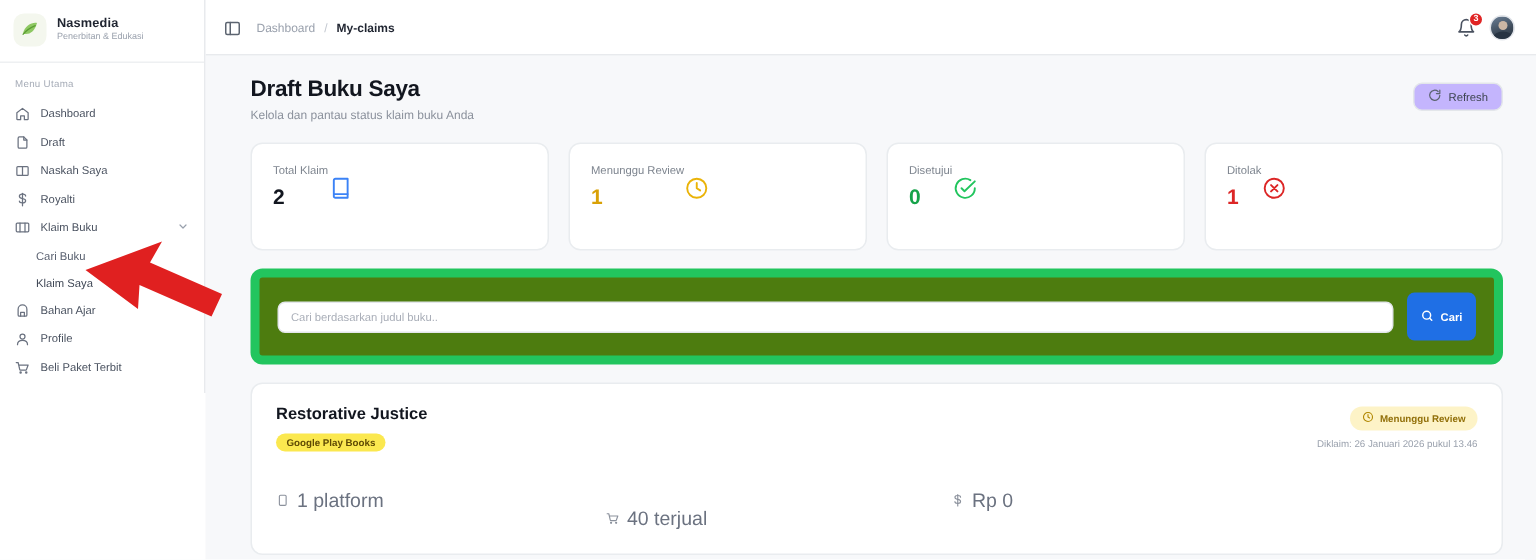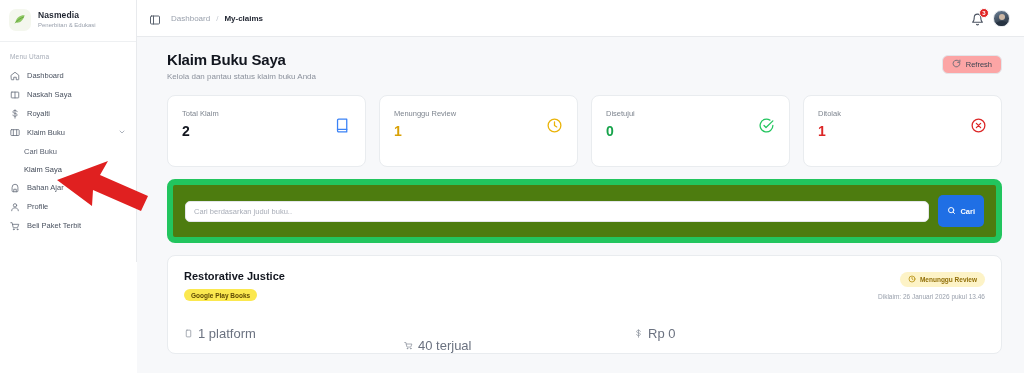--- a/index.html
+++ b/index.html
@@ -93,32 +93,32 @@
   }
 
   
   .main { flex: 1 1 auto; padding: 14px 22px 0 30px; overflow: hidden; }
   .page-head { display: flex; align-items: flex-start; }
   .page-title { font-size: 15px; font-weight: bold; color: #12161f; letter-spacing: -.2px; }
   .page-sub { font-size: 8px; color: #8b919c; margin-top: 4px; }
   .refresh-btn {
     margin-left: auto; margin-top: 4px;
     display: flex; align-items: center; gap: 5px;
-    background: #fca5a5; border: 1px solid #e3e6ea; border-radius: 6px;
+    background: #c4b5fd; border: 1px solid #e3e6ea; border-radius: 6px;
     height: 19px; padding: 0 9px; font-size: 7.5px; color: #3d4450;
     cursor: pointer;
   }
   .refresh-btn svg { color: #5c6470; }
 
   
   .stats { display: flex; gap: 13px; margin-top: 14px; }
   .stat-card {
     flex: 1 1 0; background: #fff; border: 1px solid #e9ecef;
     border-radius: 8px; height: 72px; padding: 13px 14px;
-    display: flex; align-items: flex-start; justify-content: space-between;
+    display: flex; align-items: flex-start; justify-content: flex-start;
   }
   .stat-label { font-size: 7.5px; color: #7e858f; }
   .stat-value { font-size: 14px; font-weight: bold; margin-top: 5px; }
   .stat-icon { margin-top: 8px; }
   .stat-icon svg { display: block; }
 
   
   .search-panel {
     background: #4d7c0f; border: 6px solid #22c55e; border-radius: 8px;
     margin-top: 12px; padding: 10px 12px;
@@ -139,21 +139,21 @@
   .status-select {
     width: 96px; height: 21px; border: 1px solid #e3e6ea; border-radius: 5px;
     background: #fff; display: flex; align-items: center; padding: 0 8px;
     font-size: 7.5px; color: #4a5260; cursor: pointer;
   }
   .status-select .chev { margin-left: auto; color: #b4b9c2; }
 
   
   .claim-card {
     background: #fff; border: 1px solid #e9ecef; border-radius: 8px;
-    margin-top: 12px; padding: 14px 16px 0 16px;
+    margin-top: 12px; padding: 14px 16px 16px 16px;
     position: relative; min-height: 90px;
   }
   .claim-title { font-size: 11px; font-weight: bold; color: #12161f; }
   .tag {
     display: inline-block; margin-top: 7px;
     background: #fbe84f; color: #5f4a04; border-radius: 8px;
     padding: 2.5px 7px; font-size: 6.5px; font-weight: bold;
   }
   .claim-meta { display: flex; margin-top: 12px; font-size: 13px; color: #6b7280; }
   .meta-item { display: flex; align-items: center; gap: 5px; }
@@ -194,20 +194,29 @@
 
     <div class="nav-item">
       <span class="ic">
         <svg width="10" height="10" viewBox="0 0 24 24" fill="none" stroke="#6b7280" stroke-width="2" stroke-linecap="round" stroke-linejoin="round">
             <path d="M3 10l9-7 9 7v10a1 1 0 0 1-1 1h-5v-6H9v6H4a1 1 0 0 1-1-1z"></path>
           </svg>
       </span>
       <span>Dashboard</span>
     </div>
 
+    <div class="nav-item">
+      <span class="ic">
+        <svg width="10" height="10" viewBox="0 0 24 24" fill="none" stroke="#6b7280" stroke-width="2" stroke-linecap="round" stroke-linejoin="round">
+            <path d="M14 3H7a2 2 0 0 0-2 2v14a2 2 0 0 0 2 2h10a2 2 0 0 0 2-2V8z"></path>
+            <path d="M14 3v5h5"></path>
+          </svg>
+      </span>
+      <span>Draft</span>
+    </div>
 
     <div class="nav-item">
       <span class="ic">
         <svg width="10" height="10" viewBox="0 0 24 24" fill="none" stroke="#6b7280" stroke-width="2" stroke-linecap="round" stroke-linejoin="round">
             <rect x="3" y="5" width="18" height="14" rx="1.5"></rect>
             <path d="M12 5v14"></path>
           </svg>
       </span>
       <span>Naskah Saya</span>
     </div>
@@ -299,21 +308,21 @@
           <span class="badge">3</span>
         </span>
         <span class="avatar"></span>
       </div>
     </div>
 
     <div class="main">
 
       <div class="page-head">
         <div>
-          <div class="page-title">Klaim Buku Saya</div>
+          <div class="page-title">Draft Buku Saya</div>
           <div class="page-sub">Kelola dan pantau status klaim buku Anda</div>
         </div>
         <button class="refresh-btn">
           <span>
             <svg width="9" height="9" viewBox="0 0 24 24" fill="none" stroke="#5c6470" stroke-width="2.2" stroke-linecap="round" stroke-linejoin="round">
                 <path d="M21 12a9 9 0 1 1-3-6.7"></path>
                 <path d="M21 3v6h-6"></path>
               </svg>
           </span>
           <span>Refresh</span>

